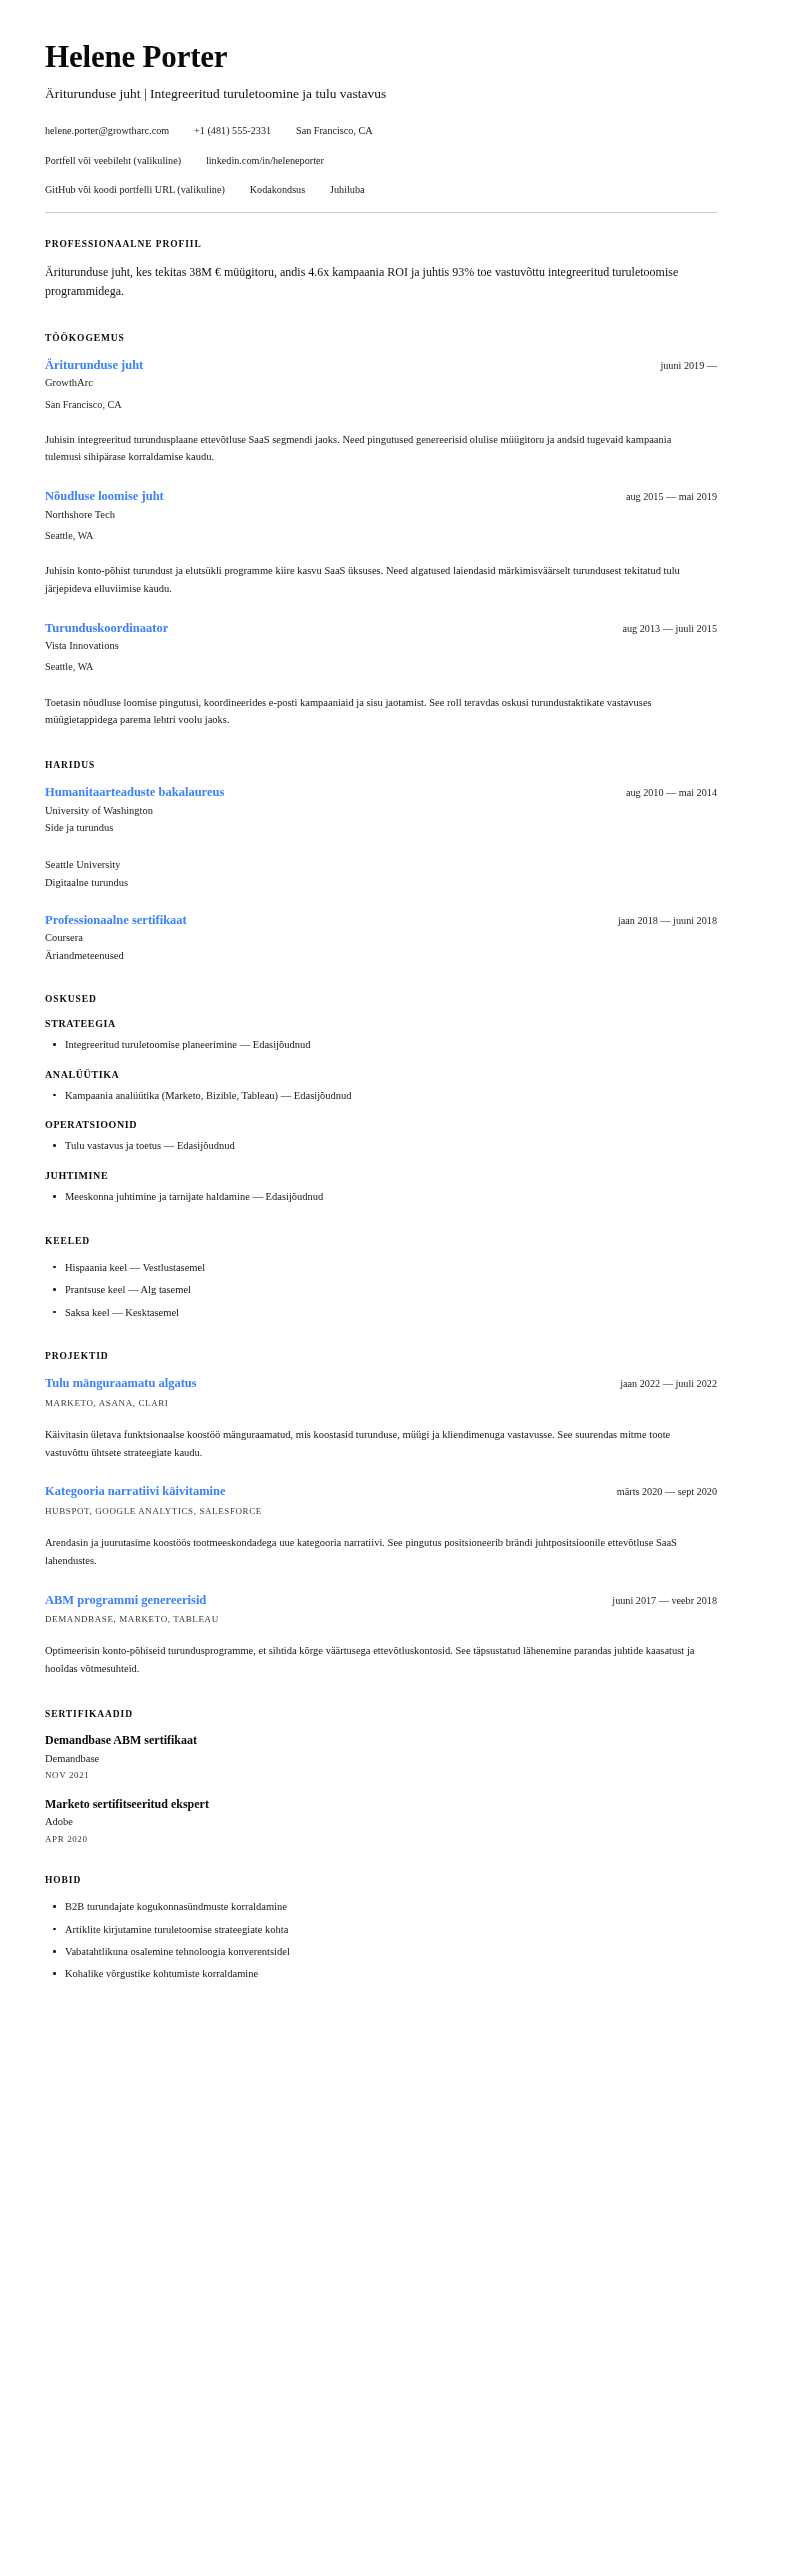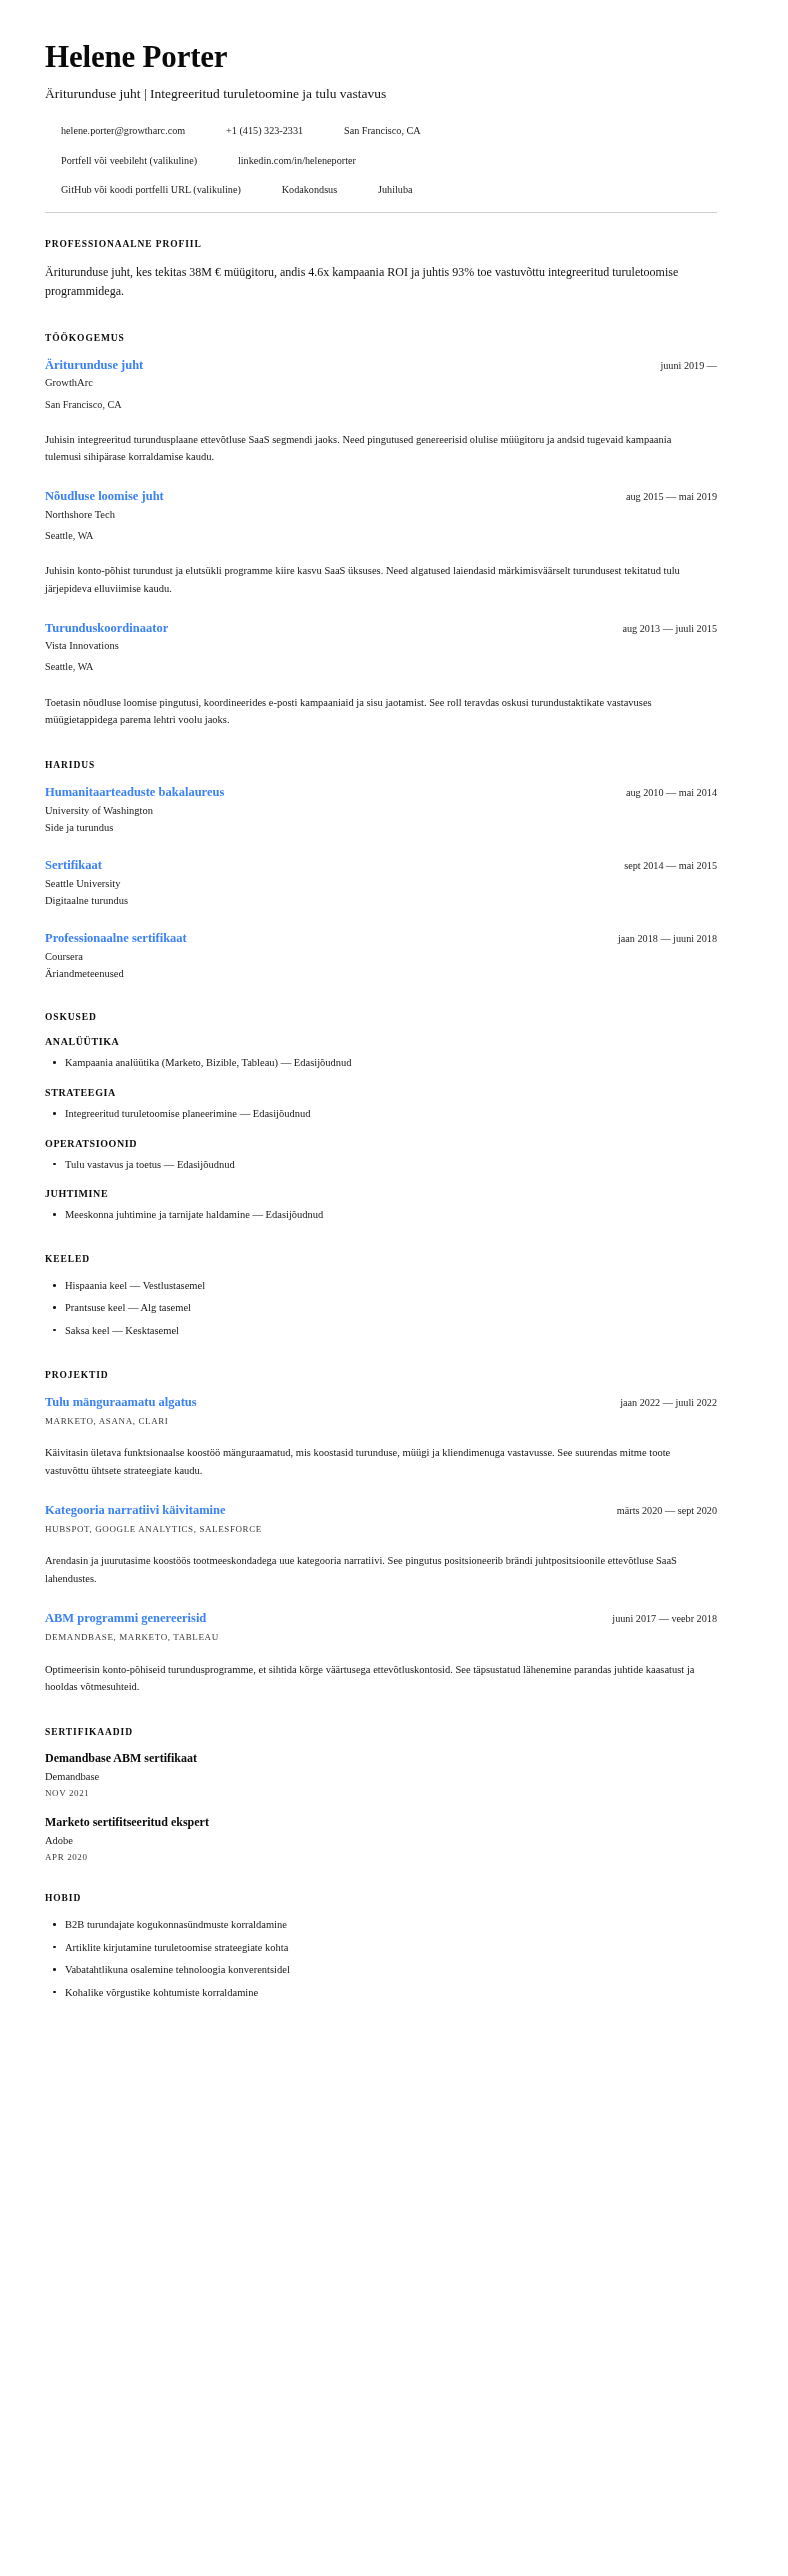--- a/index.html
+++ b/index.html
@@ -41,21 +41,20 @@
     font-size: 10.2px;
     line-height: 1.5;
     color: #1a1a1a;
     margin-bottom: 14px;
     display: block;
   }
   .contact-row .ci {
     display: inline-block;
     margin-right: 22.3px;
     white-space: nowrap;
-    margin-left: 16px;
   }
   .contact-row .ci:last-child { margin-right: 0; }
 
   .rule {
     border: 0;
     border-top: 0.7px solid #cfcfcf;
     margin: 14.5px 0 26px 0;
     height: 0;
   }
 
@@ -197,21 +196,21 @@
 <body>
 
 <div class="page">
 
   <header>
     <h1 class="name">Helene Porter</h1>
     <p class="headline">Äriturunduse juht | Integreeritud turuletoomine ja tulu vastavus</p>
 
     <div class="contact-row">
       <span class="ci">helene.porter@growtharc.com</span>
-      <span class="ci">+1 (415) 323-2331</span>
+      <span class="ci">+1 (481) 555-2331</span>
       <span class="ci">San Francisco, CA</span>
     </div>
 
     <div class="contact-row">
       <span class="ci">Portfell või veebileht (valikuline)</span>
       <span class="ci">linkedin.com/in/heleneporter</span>
     </div>
 
     <div class="contact-row">
       <span class="ci">GitHub või koodi portfelli URL (valikuline)</span>
@@ -271,54 +270,50 @@
     <div class="entry">
       <div class="entry-head">
         <h3 class="entry-title">Humanitaarteaduste bakalaureus</h3>
         <span class="entry-date">aug 2010 — mai 2014</span>
       </div>
       <p class="entry-org">University of Washington</p>
       <p class="entry-org">Side ja turundus</p>
     </div>
 
     <div class="entry">
-      <div class="entry-head">
-        <h3 class="entry-title">Sertifikaat</h3>
-        <span class="entry-date">sept 2014 — mai 2015</span>
-      </div>
       <p class="entry-org">Seattle University</p>
       <p class="entry-org">Digitaalne turundus</p>
     </div>
 
     <div class="entry">
       <div class="entry-head">
         <h3 class="entry-title">Professionaalne sertifikaat</h3>
         <span class="entry-date">jaan 2018 — juuni 2018</span>
       </div>
       <p class="entry-org">Coursera</p>
       <p class="entry-org">Äriandmeteenused</p>
     </div>
   </section>
 
   <div class="gap-lg"></div>
 
   <section class="section">
     <h2 class="section-title">OSKUSED</h2>
+
+    <div class="skill-group">
+      <h3 class="skill-group-title">STRATEEGIA</h3>
+      <ul class="bullets">
+        <li>Integreeritud turuletoomise planeerimine — Edasijõudnud</li>
+      </ul>
+    </div>
 
     <div class="skill-group">
       <h3 class="skill-group-title">ANALÜÜTIKA</h3>
       <ul class="bullets">
         <li>Kampaania analüütika (Marketo, Bizible, Tableau) — Edasijõudnud</li>
-      </ul>
-    </div>
-
-    <div class="skill-group">
-      <h3 class="skill-group-title">STRATEEGIA</h3>
-      <ul class="bullets">
-        <li>Integreeritud turuletoomise planeerimine — Edasijõudnud</li>
       </ul>
     </div>
 
     <div class="skill-group">
       <h3 class="skill-group-title">OPERATSIOONID</h3>
       <ul class="bullets">
         <li>Tulu vastavus ja toetus — Edasijõudnud</li>
       </ul>
     </div>
 

